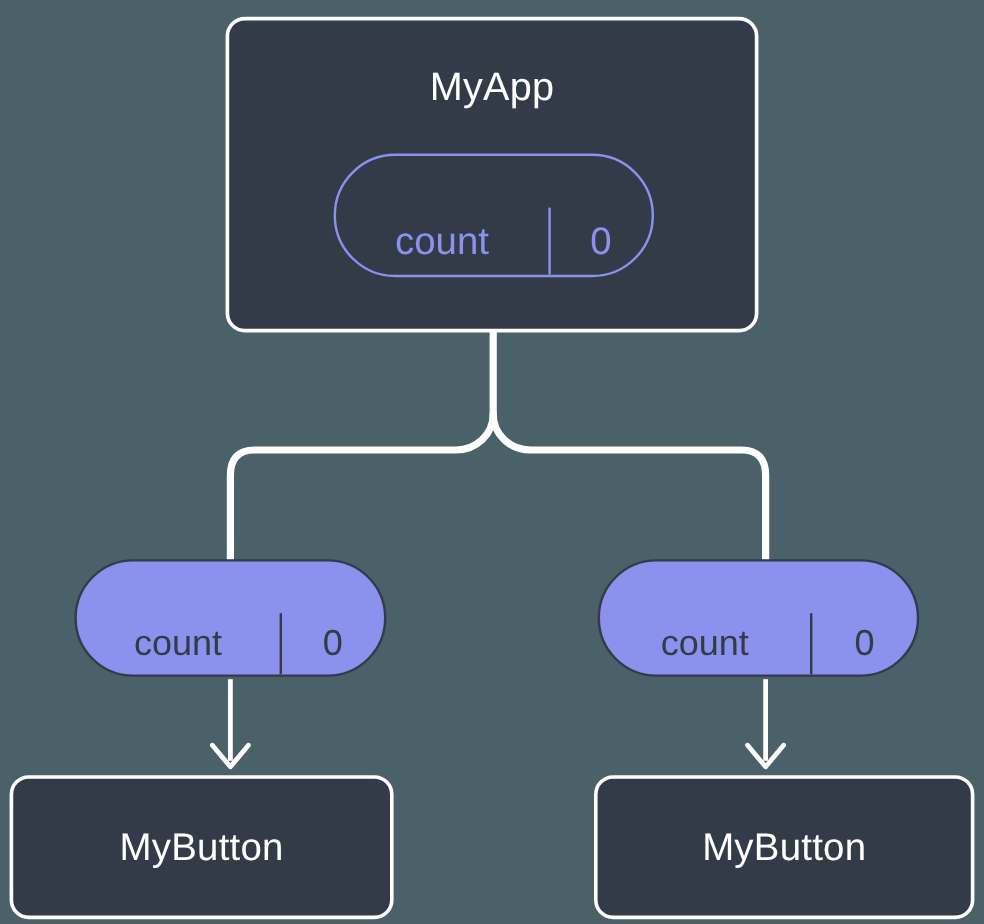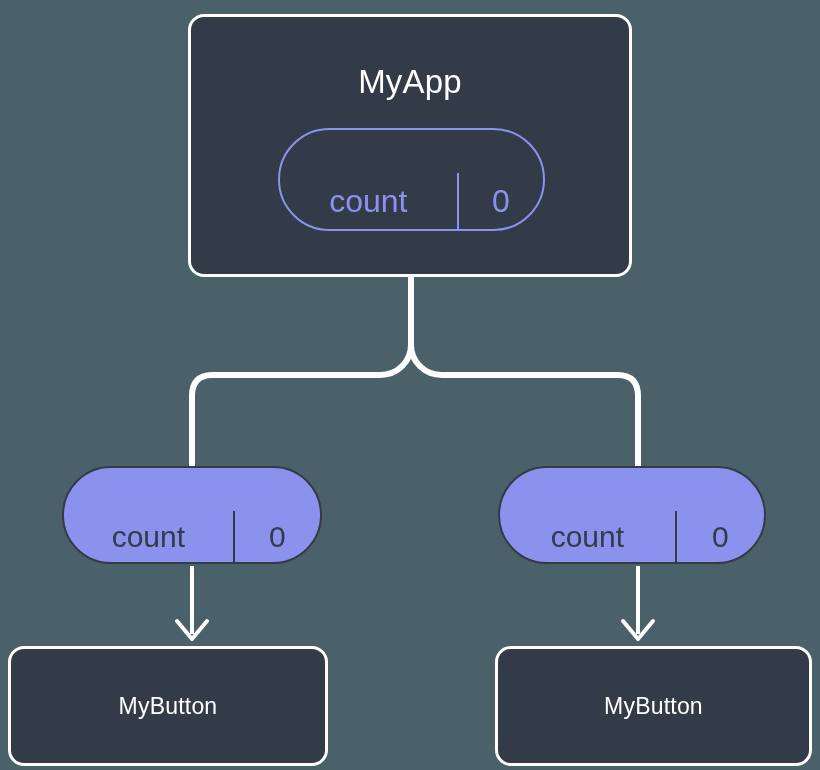--- a/index.html
+++ b/index.html
@@ -42,38 +42,38 @@
     letter-spacing: 0.2px;
     line-height: 1;
     white-space: nowrap;
   }
 
   #node-myapp {
     left: 188px;
     top: 14px;
     width: 444px;
     height: 263px;
-    padding-top: 48px;
+    padding-top: 38px;
   }
   .node-button {
     justify-content: center;
     height: 120px;
   }
   #node-mybutton-left {
     left: 8px;
     top: 646px;
     width: 320px;
   }
   #node-mybutton-right {
     left: 495px;
     top: 646px;
     width: 317px;
   }
   .node-button .node-title {
-    font-size: 23px;
+    font-size: 32px;
   }
 
   
   .pill {
     position: absolute;
     box-sizing: border-box;
     display: flex;
     align-items: stretch;
     border-radius: 999px;
     overflow: hidden;

